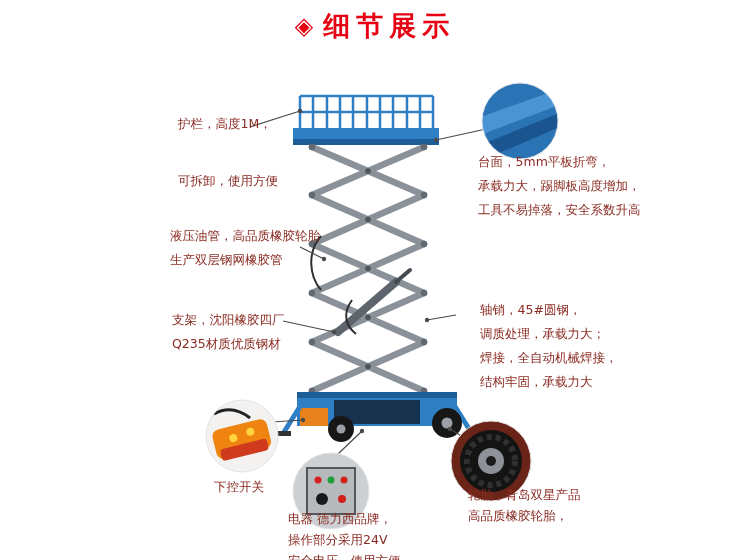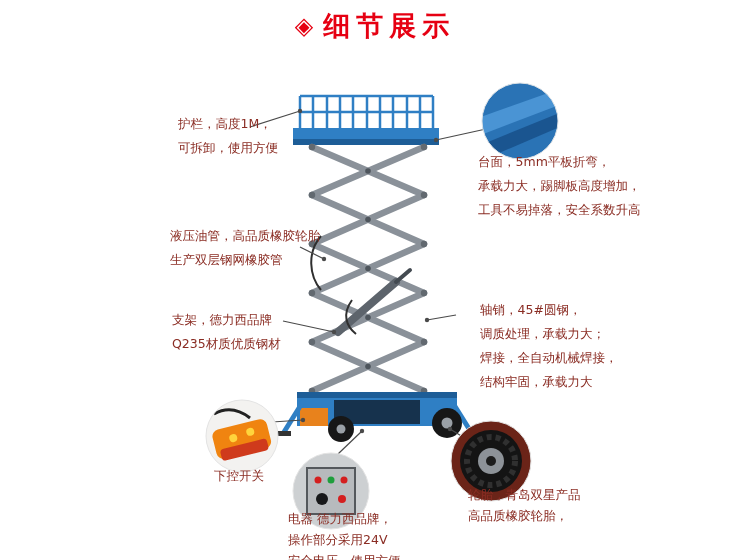--- a/index.html
+++ b/index.html
@@ -191,49 +191,49 @@
         <rect x="451" y="421" width="80" height="80" fill="#6b2418"></rect>
         <circle cx="491" cy="461" r="31" fill="#141414"></circle>
         <circle cx="491" cy="461" r="24" fill="none" stroke="#303030" stroke-width="6" stroke-dasharray="5 4"></circle>
         <circle cx="491" cy="461" r="13" fill="#8d9298"></circle>
         <circle cx="491" cy="461" r="5" fill="#1c1c1c"></circle>
       </g>
       <circle cx="491" cy="461" r="40" fill="none" stroke="#e3e3e3" stroke-width="1"></circle>
     </g>
   </svg>
 
-  <div class="callout" style="left:178px;top:112px;">
+  <div class="callout" style="left:178px;top:112px;gap:33px;">
     <span>护栏，高度1M，</span>
     <span>可拆卸，使用方便</span>
   </div>
 
   <div class="callout" style="left:462px;top:150px;margin-left:16px;">
     <span>台面，5mm平板折弯，</span>
     <span>承载力大，踢脚板高度增加，</span>
     <span>工具不易掉落，安全系数升高</span>
   </div>
 
   <div class="callout" style="left:170px;top:224px;">
     <span>液压油管，高品质橡胶轮胎</span>
     <span>生产双层钢网橡胶管</span>
   </div>
 
   <div class="callout" style="left:172px;top:308px;">
-    <span>支架，德力西品牌</span>
+    <span>支架，沈阳橡胶四厂</span>
     <span>Q235材质优质钢材</span>
   </div>
 
   <div class="callout" style="left:480px;top:298px;">
     <span>轴销，45#圆钢，</span>
     <span>调质处理，承载力大；</span>
     <span>焊接，全自动机械焊接，</span>
     <span>结构牢固，承载力大</span>
   </div>
 
-  <div class="callout" style="left:214px;top:464px;">
+  <div class="callout" style="left:214px;top:475px;">
     <span>下控开关</span>
   </div>
 
   <div class="callout tight" style="left:288px;top:508px;">
     <span>电器 德力西品牌，</span>
     <span>操作部分采用24V</span>
     <span>安全电压，使用方便</span>
   </div>
 
   <div class="callout tight" style="left:468px;top:484px;">

